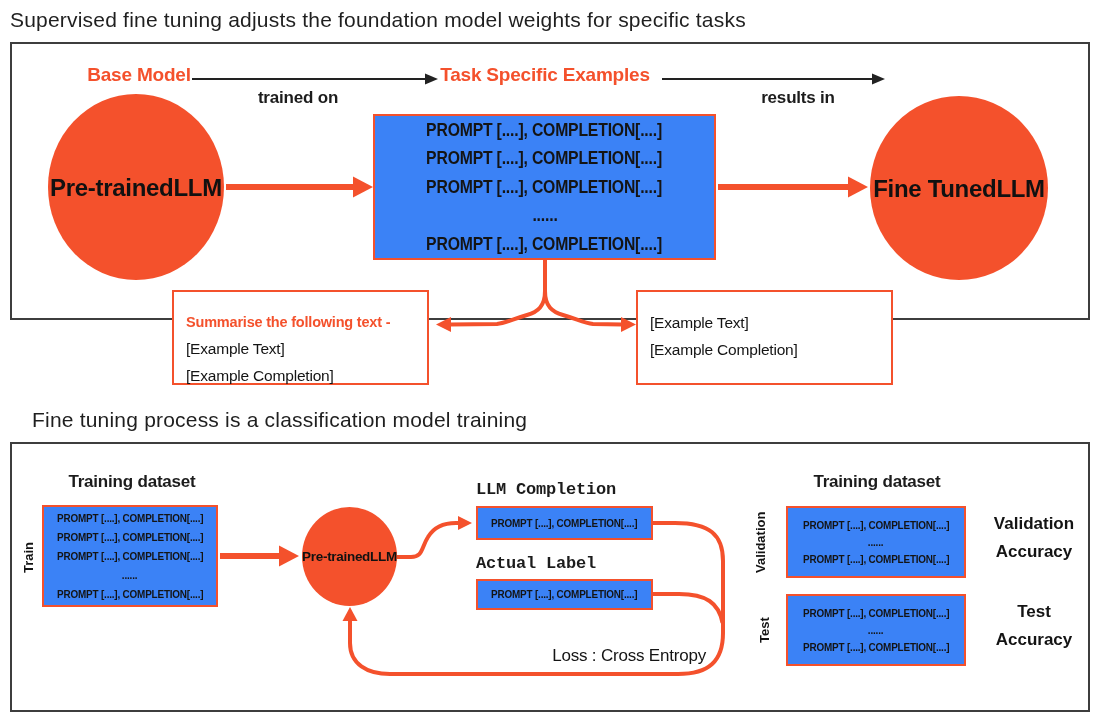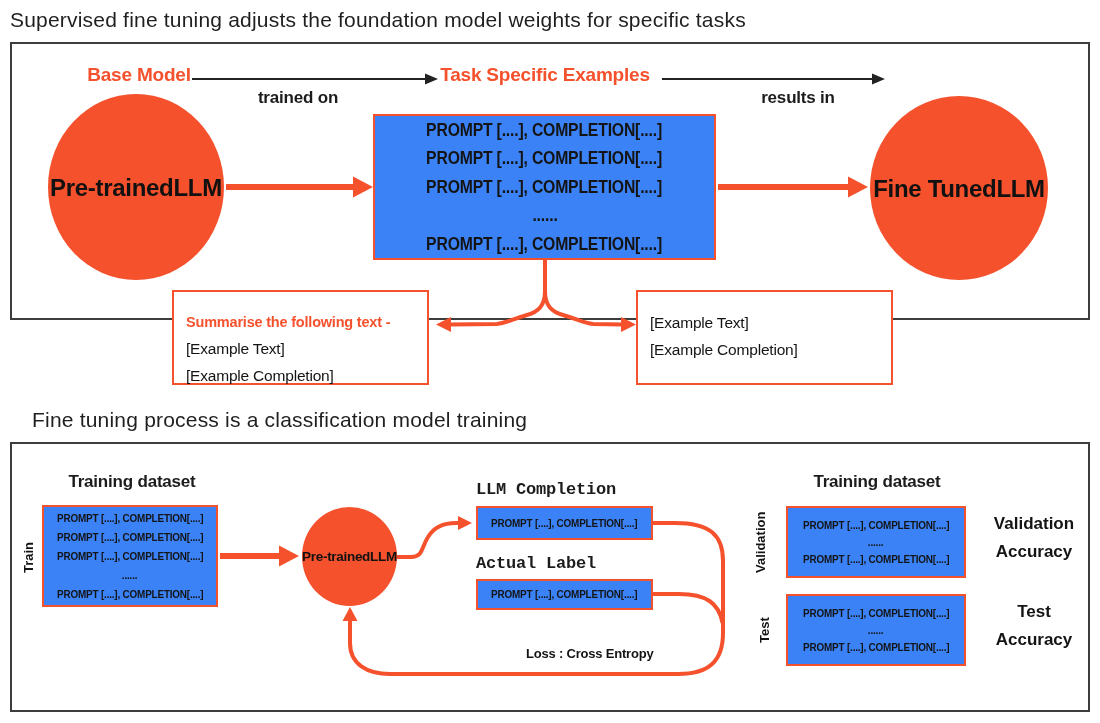--- a/index.html
+++ b/index.html
@@ -23,21 +23,21 @@
   .obox{border:2px solid var(--accent);background:#3b82f6;display:flex;flex-direction:column;justify-content:center;align-items:center;box-sizing:border-box;}
   .pline{font-weight:700;color:#141414;white-space:nowrap;transform:scaleX(.9);transform-origin:50% 50%;letter-spacing:-.2px;}
   .pl-big{font-size:17.5px;line-height:28.5px;}
   .pl-sm{font-size:11px;line-height:19px;}
   .pl-ev{font-size:11px;line-height:22px;}
   .subbox{border:2px solid var(--accent);background:#fff;box-sizing:border-box;padding:17px 12px;}
   .subtitle{color:var(--accent);font-weight:700;font-size:14.5px;line-height:26px;letter-spacing:-.2px;white-space:nowrap;}
   .subline{font-weight:400;font-size:15.5px;line-height:27px;letter-spacing:-.2px;white-space:nowrap;color:#141414;}
   .vert{writing-mode:vertical-rl;transform:rotate(180deg);font-weight:700;font-size:13px;text-align:center;color:#141414;display:flex;align-items:center;justify-content:center;}
   .acc{font-weight:700;font-size:17px;line-height:28px;text-align:center;color:#141414;white-space:nowrap;}
-  .loss{font-weight:700;font-size:13px;text-align:left;color:#141414;white-space:nowrap;letter-spacing:-.2px;}
+  .loss{font-weight:400;font-size:17px;text-align:right;color:#141414;white-space:nowrap;letter-spacing:-.2px;}
 </style>
 </head>
 <body>
 
 <div id="stage">
 
   <div class="abs sec-title" style="left:10px;top:8px;">Supervised fine tuning adjusts the foundation model weights for specific tasks</div>
 
   <div class="panel" style="left:10px;top:42px;width:1080px;height:278px;">
 

